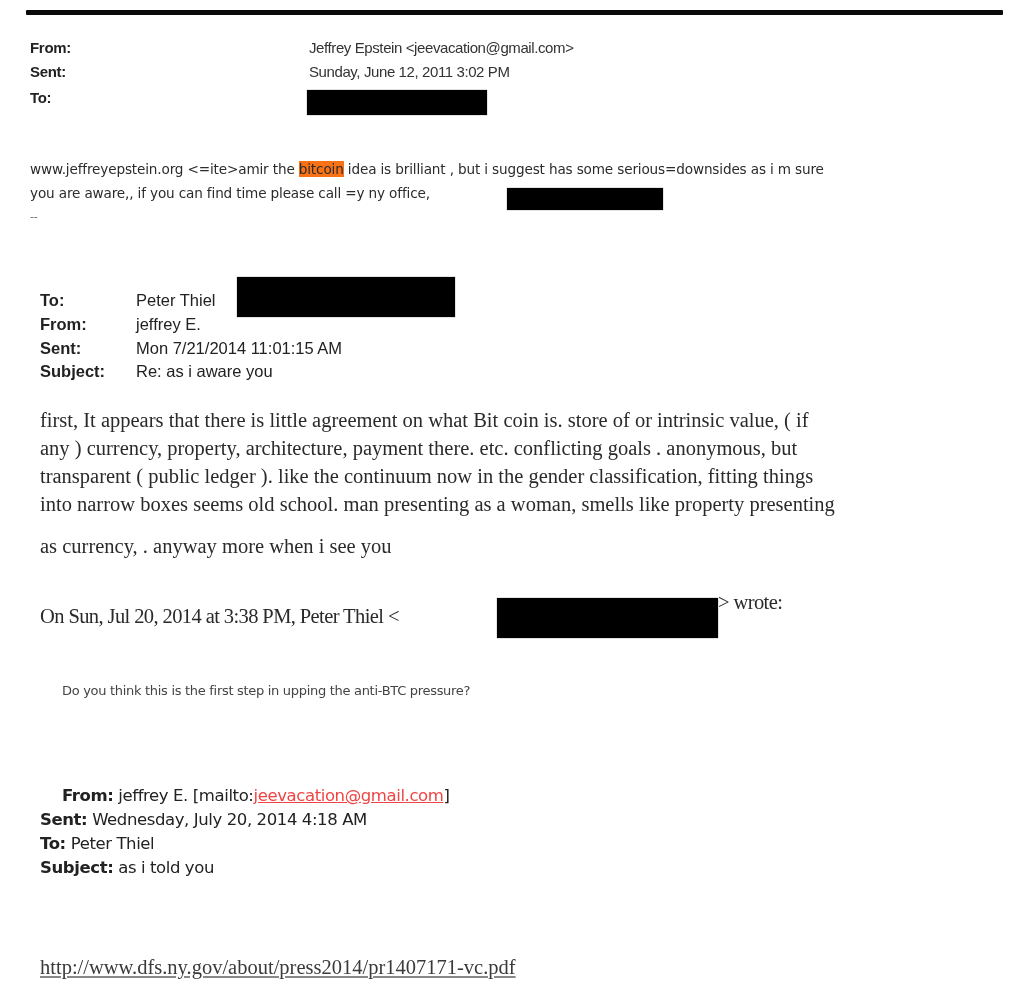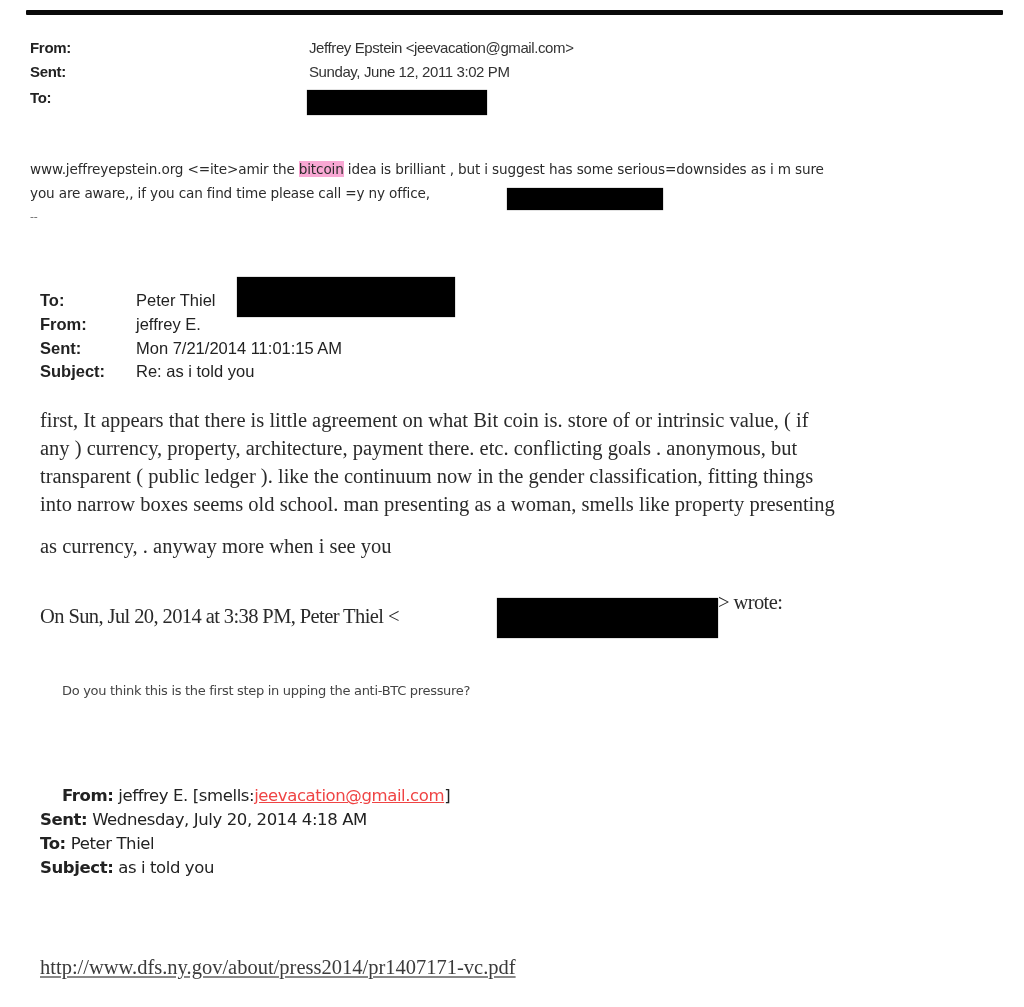--- a/index.html
+++ b/index.html
@@ -40,21 +40,21 @@
     .h1 .lbl { font-weight: bold; letter-spacing: -0.3px; }
     .h1 .val { letter-spacing: -0.4px; color: #333; }
 
     .body1 {
       font-family: "DejaVu Sans", sans-serif;
       font-size: 13.6px;
       line-height: 23px;
       color: #2b2b2b;
       letter-spacing: -0.15px;
     }
-    .hl { background: #f9a8d4; }
+    .hl { background: #f97316; }
 
     
     .h2 {
       font-family: "Liberation Sans", sans-serif;
       font-size: 16.5px;
       line-height: 23px;
       color: #222;
     }
     .h2 .lbl { font-weight: bold; }
 
@@ -146,21 +146,21 @@
     <span class="lbl">Sent:</span>
   </div>
   <div class="abs h2" style="left:136px; top:337px;">
     <span>Mon 7/21/2014 11:01:15 AM</span>
   </div>
 
   <div class="abs h2" style="left:40px; top:360px;">
     <span class="lbl">Subject:</span>
   </div>
   <div class="abs h2" style="left:136px; top:360px;">
-    <span>Re: as i told you</span>
+    <span>Re: as i aware you</span>
   </div>
 </div>
 
 <div>
   <div class="abs serif" style="left:40px; top:406px;">first,  It appears that there is little agreement on what Bit coin  is.   store of or intrinsic   value, ( if</div>
   <div class="abs serif" style="left:40px; top:434px;">any )  currency, property, architecture, payment there. etc.   conflicting goals . anonymous, but</div>
   <div class="abs serif" style="left:40px; top:462px;">transparent ( public ledger ).  like the continuum now in the gender classification,  fitting things</div>
   <div class="abs serif" style="left:40px; top:490px;">into narrow boxes seems old school.  man presenting as a woman,  smells like property presenting</div>
   <div class="abs serif" style="left:40px; top:518px;margin-top:14px;">as currency,     . anyway  more when i see you</div>
 </div>
@@ -173,21 +173,21 @@
   <div class="abs serif" style="left:718px; top:588px; letter-spacing:-0.6px;">
     <span>&gt; wrote:</span>
   </div>
 </div>
 
 <div class="abs quote" style="left:62px; top:683px;">Do you think this is the first step in upping the anti-BTC pressure?</div>
 
 <div>
   <div class="abs h3" style="left:62px; top:784px;">
     <span class="lbl">From:</span>
-    <span>jeffrey E. [smells:</span><a>jeevacation@gmail.com</a><span>]</span>
+    <span>jeffrey E. [mailto:</span><a>jeevacation@gmail.com</a><span>]</span>
   </div>
   <div class="abs h3" style="left:40px; top:808px;">
     <span class="lbl">Sent:</span>
     <span>Wednesday, July 20, 2014 4:18 AM</span>
   </div>
   <div class="abs h3" style="left:40px; top:832px;">
     <span class="lbl">To:</span>
     <span>Peter Thiel</span>
   </div>
   <div class="abs h3" style="left:40px; top:856px;">

